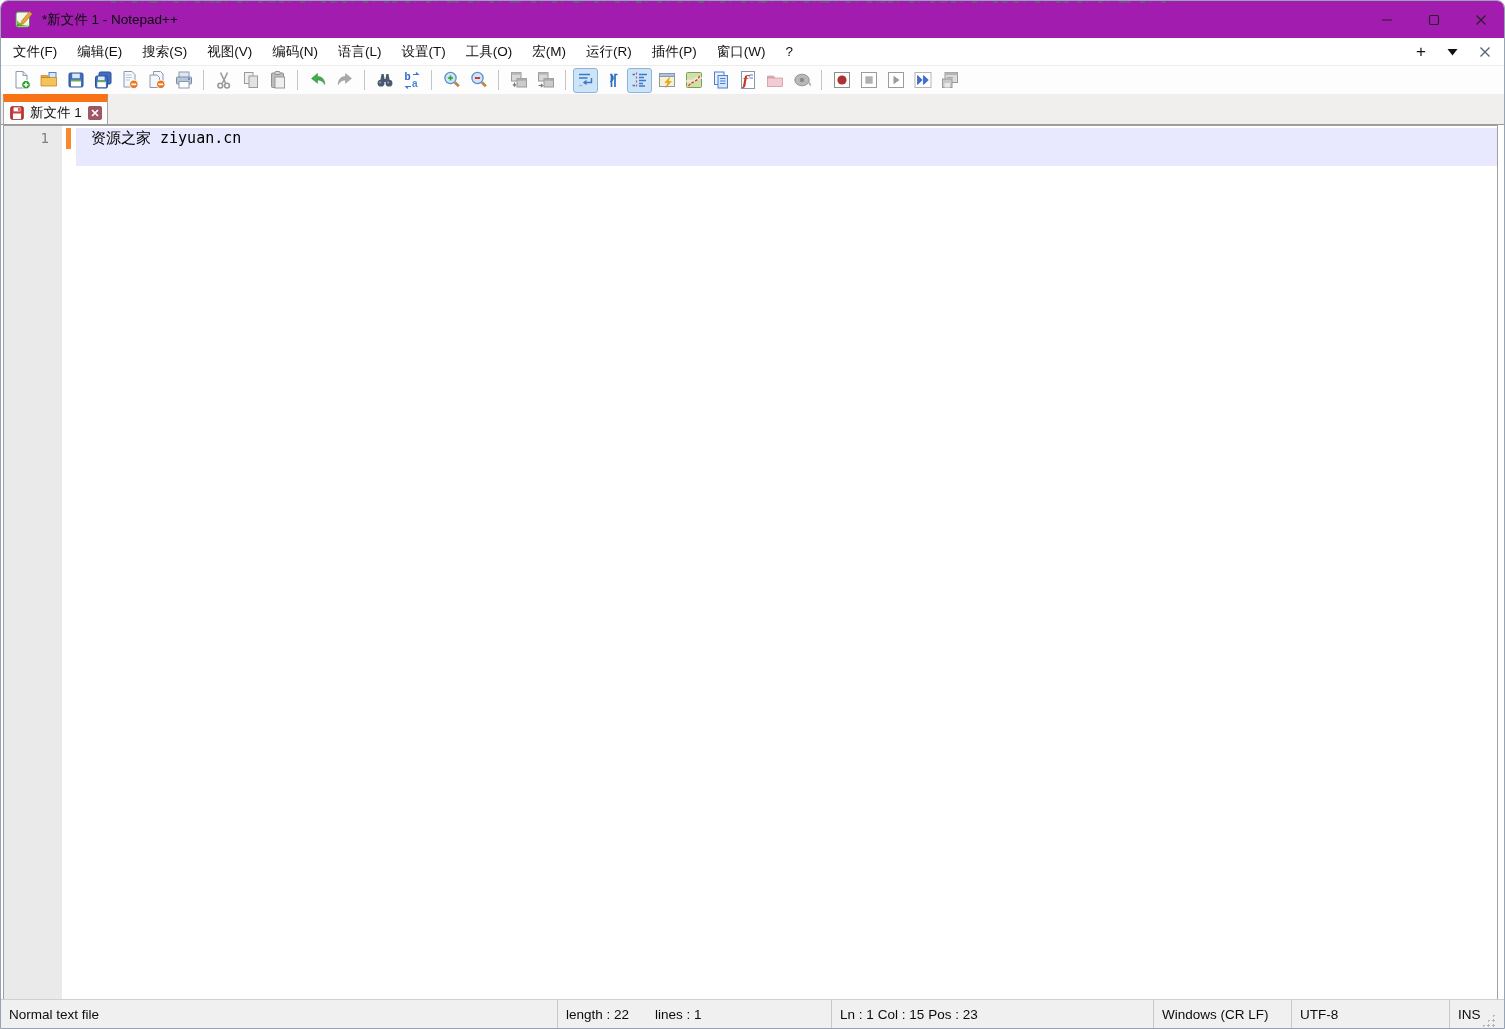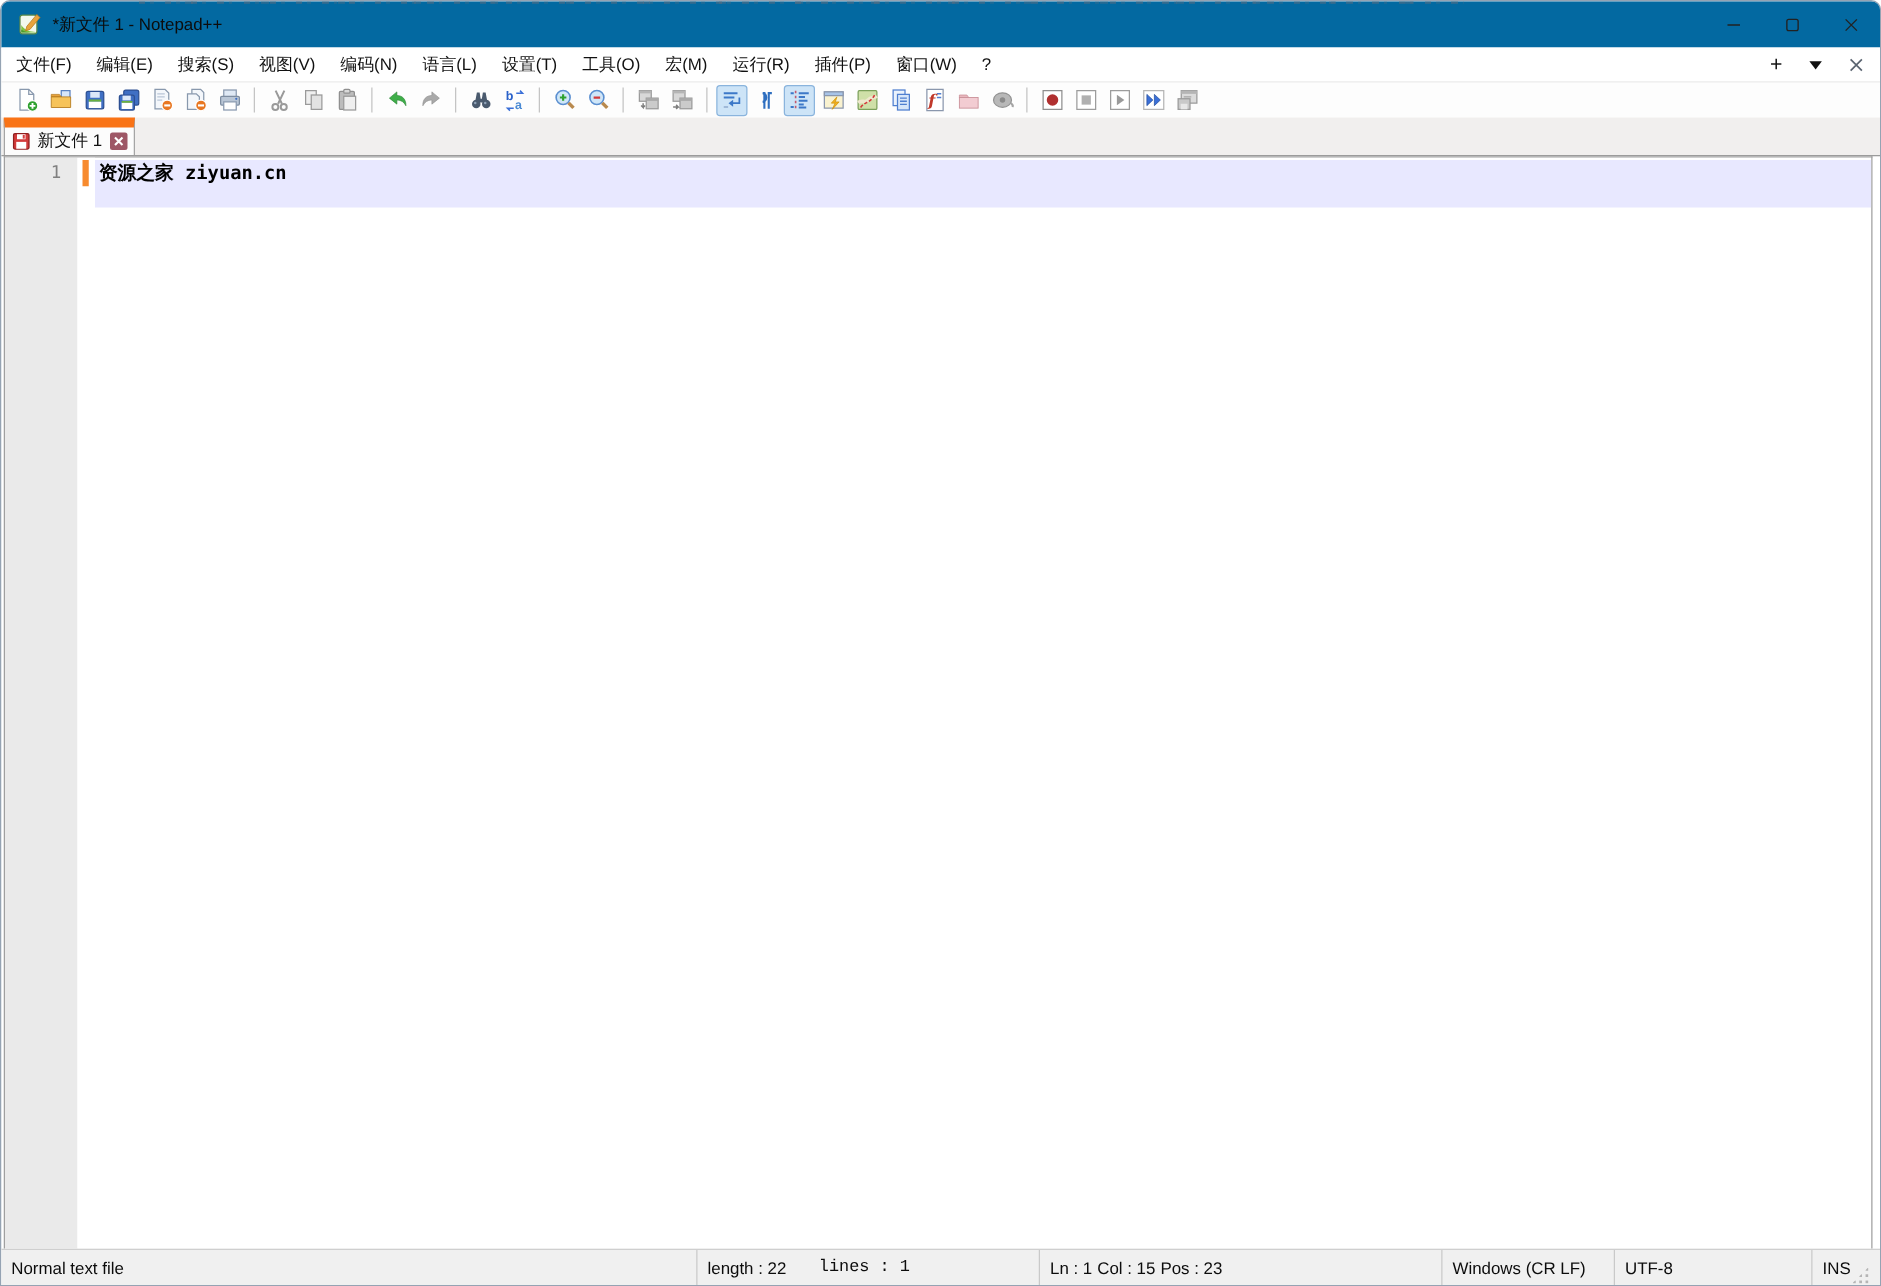--- a/index.html
+++ b/index.html
@@ -16,21 +16,21 @@
   }
   
   .top-artifact {
     position:absolute; top:0; left:110px; width:1060px; height:2px; z-index:9;
     background:
       repeating-linear-gradient(90deg, rgba(96,108,124,.55) 0 5px, transparent 5px 9px, rgba(96,108,124,.3) 9px 12px, transparent 12px 21px),
       repeating-linear-gradient(90deg, transparent 0 37px, rgba(96,108,124,.4) 37px 43px, transparent 43px 61px);
   }
 
   
-  .titlebar { flex:0 0 37px; background:#0369a1; display:flex; align-items:center; padding-left:13px; }
+  .titlebar { flex:0 0 37px; background:#a21caf; display:flex; align-items:center; padding-left:13px; }
   .app-icon svg { display:block; }
   .title-text { margin-left:9px; font-size:13.5px; color:#0c0c0c; }
   .win-controls { margin-left:auto; display:flex; height:100%; }
   .win-btn { width:47px; height:100%; display:flex; align-items:center; justify-content:center; }
   .win-btn svg { display:block; }
 
   
   .menubar { flex:0 0 27px; background:#fff; display:flex; align-items:center; padding-left:2px; font-size:13.5px; }
   .menu-item { padding:4px 10px; white-space:nowrap; }
   .menu-right { margin-left:auto; display:flex; align-items:center; gap:21px; padding-right:13px; }
@@ -63,31 +63,31 @@
     flex:1 1 auto; margin:0 6px 0 2px; border:1px solid #a0a0a0; border-bottom:none;
     background:#fff; display:flex; overflow:hidden;
     font-family:"DejaVu Sans Mono","Liberation Mono",monospace;
   }
   .gutter { flex:0 0 58px; background:#eaeaea; padding-top:2px; }
   .gutter .ln { height:21px; line-height:21px; text-align:right; padding-right:13px; color:#808080; font-size:14px; }
   .change-margin { flex:0 0 14px; background:#fff; padding-top:2px; }
   .chg { height:21px; }
   .chg.modified { width:5px; margin-left:4px; background:#f78a2e; }
   .code { flex:1 1 auto; padding-top:2px; cursor:text; }
-  .line { height:38px; line-height:21px; font-size:15px; white-space:pre; color:#000; padding-left:3px;font-weight:bold; }
+  .line { height:38px; line-height:21px; font-size:15px; white-space:pre; color:#000; padding-left:15px; }
   .line.current { background:#e8e8ff; }
 
   
   .statusbar {
     flex:0 0 29px; background:#f0f0f0; border-top:1px solid #cfcfcf;
     display:flex; align-items:stretch; font-size:13.5px; color:#0c0c0c;
   }
   .sb-sec { display:flex; align-items:center; padding-left:8px; border-left:1px solid #c9c9c9; white-space:nowrap; }
   .sb-sec.first { border-left:none; }
-  .sb-gap-lg { margin-left:26px;font-family:Liberation Mono, monospace; }
+  .sb-gap-lg { margin-left:26px; }
   .sb-gap { margin-left:4px; }
   .sb-w1 { flex:0 0 556px; }
   .sb-w2 { flex:0 0 274px; }
   .sb-w3 { flex:0 0 322px; }
   .sb-w4 { flex:0 0 138px; }
   .sb-w5 { flex:0 0 158px; }
   .sb-w6 { flex:1 1 auto; justify-content:space-between; padding-right:16px; }
   .resize-grip {
     width:15px; height:15px; align-self:flex-end;
     background-image:radial-gradient(#b5b5b5 1.3px, transparent 1.4px);

